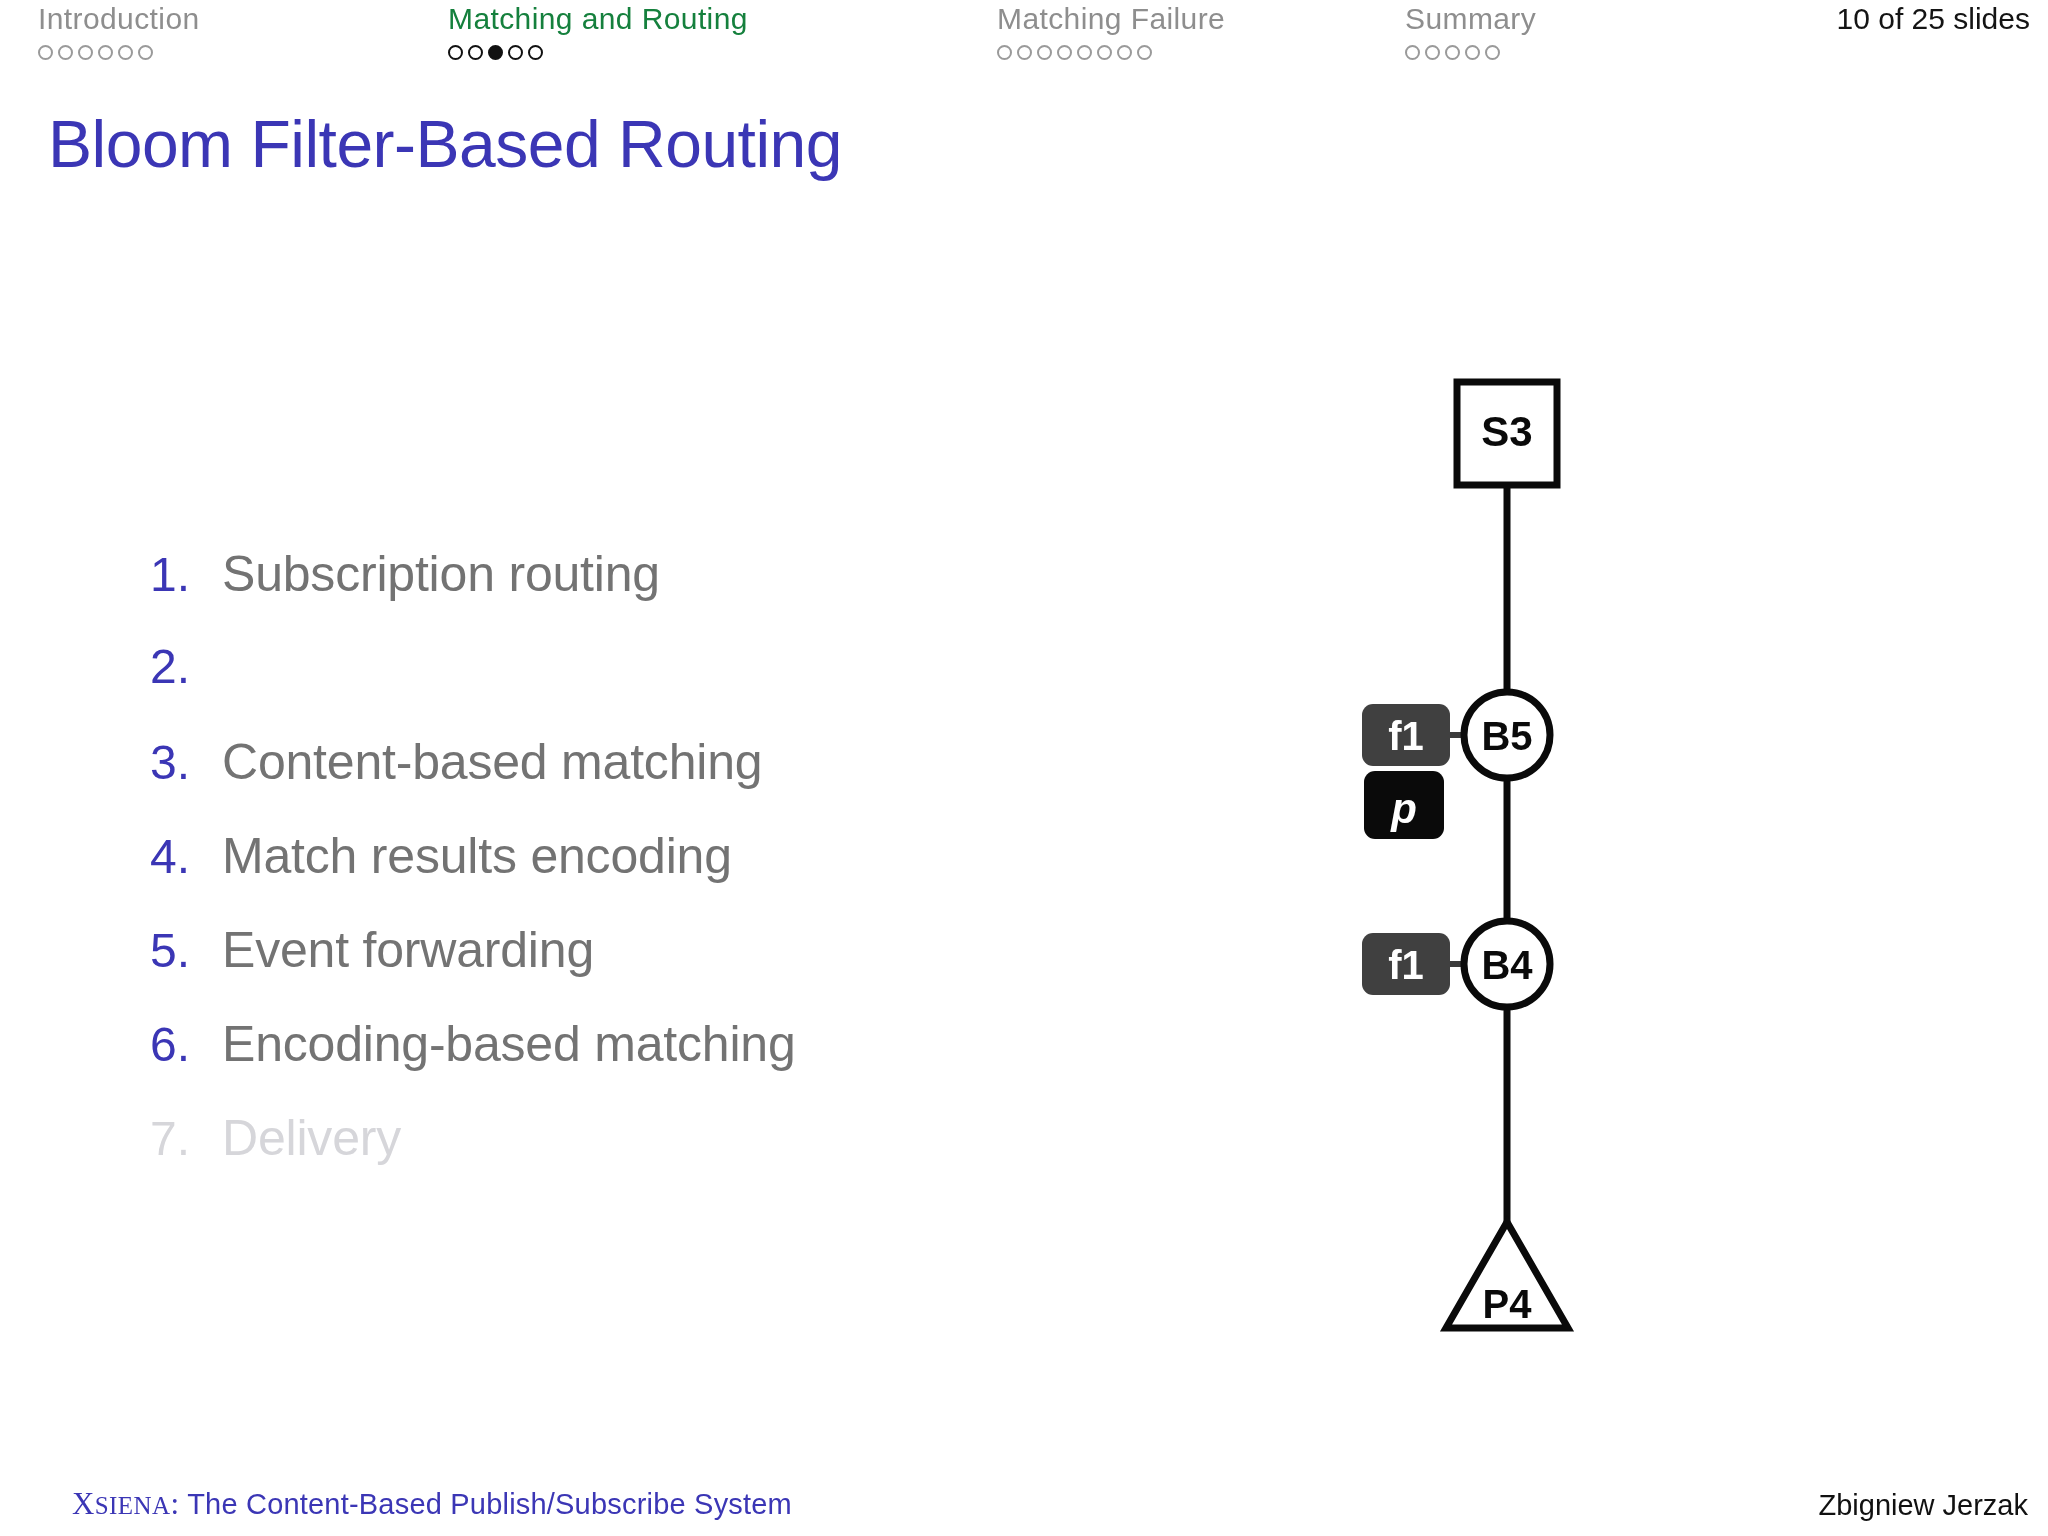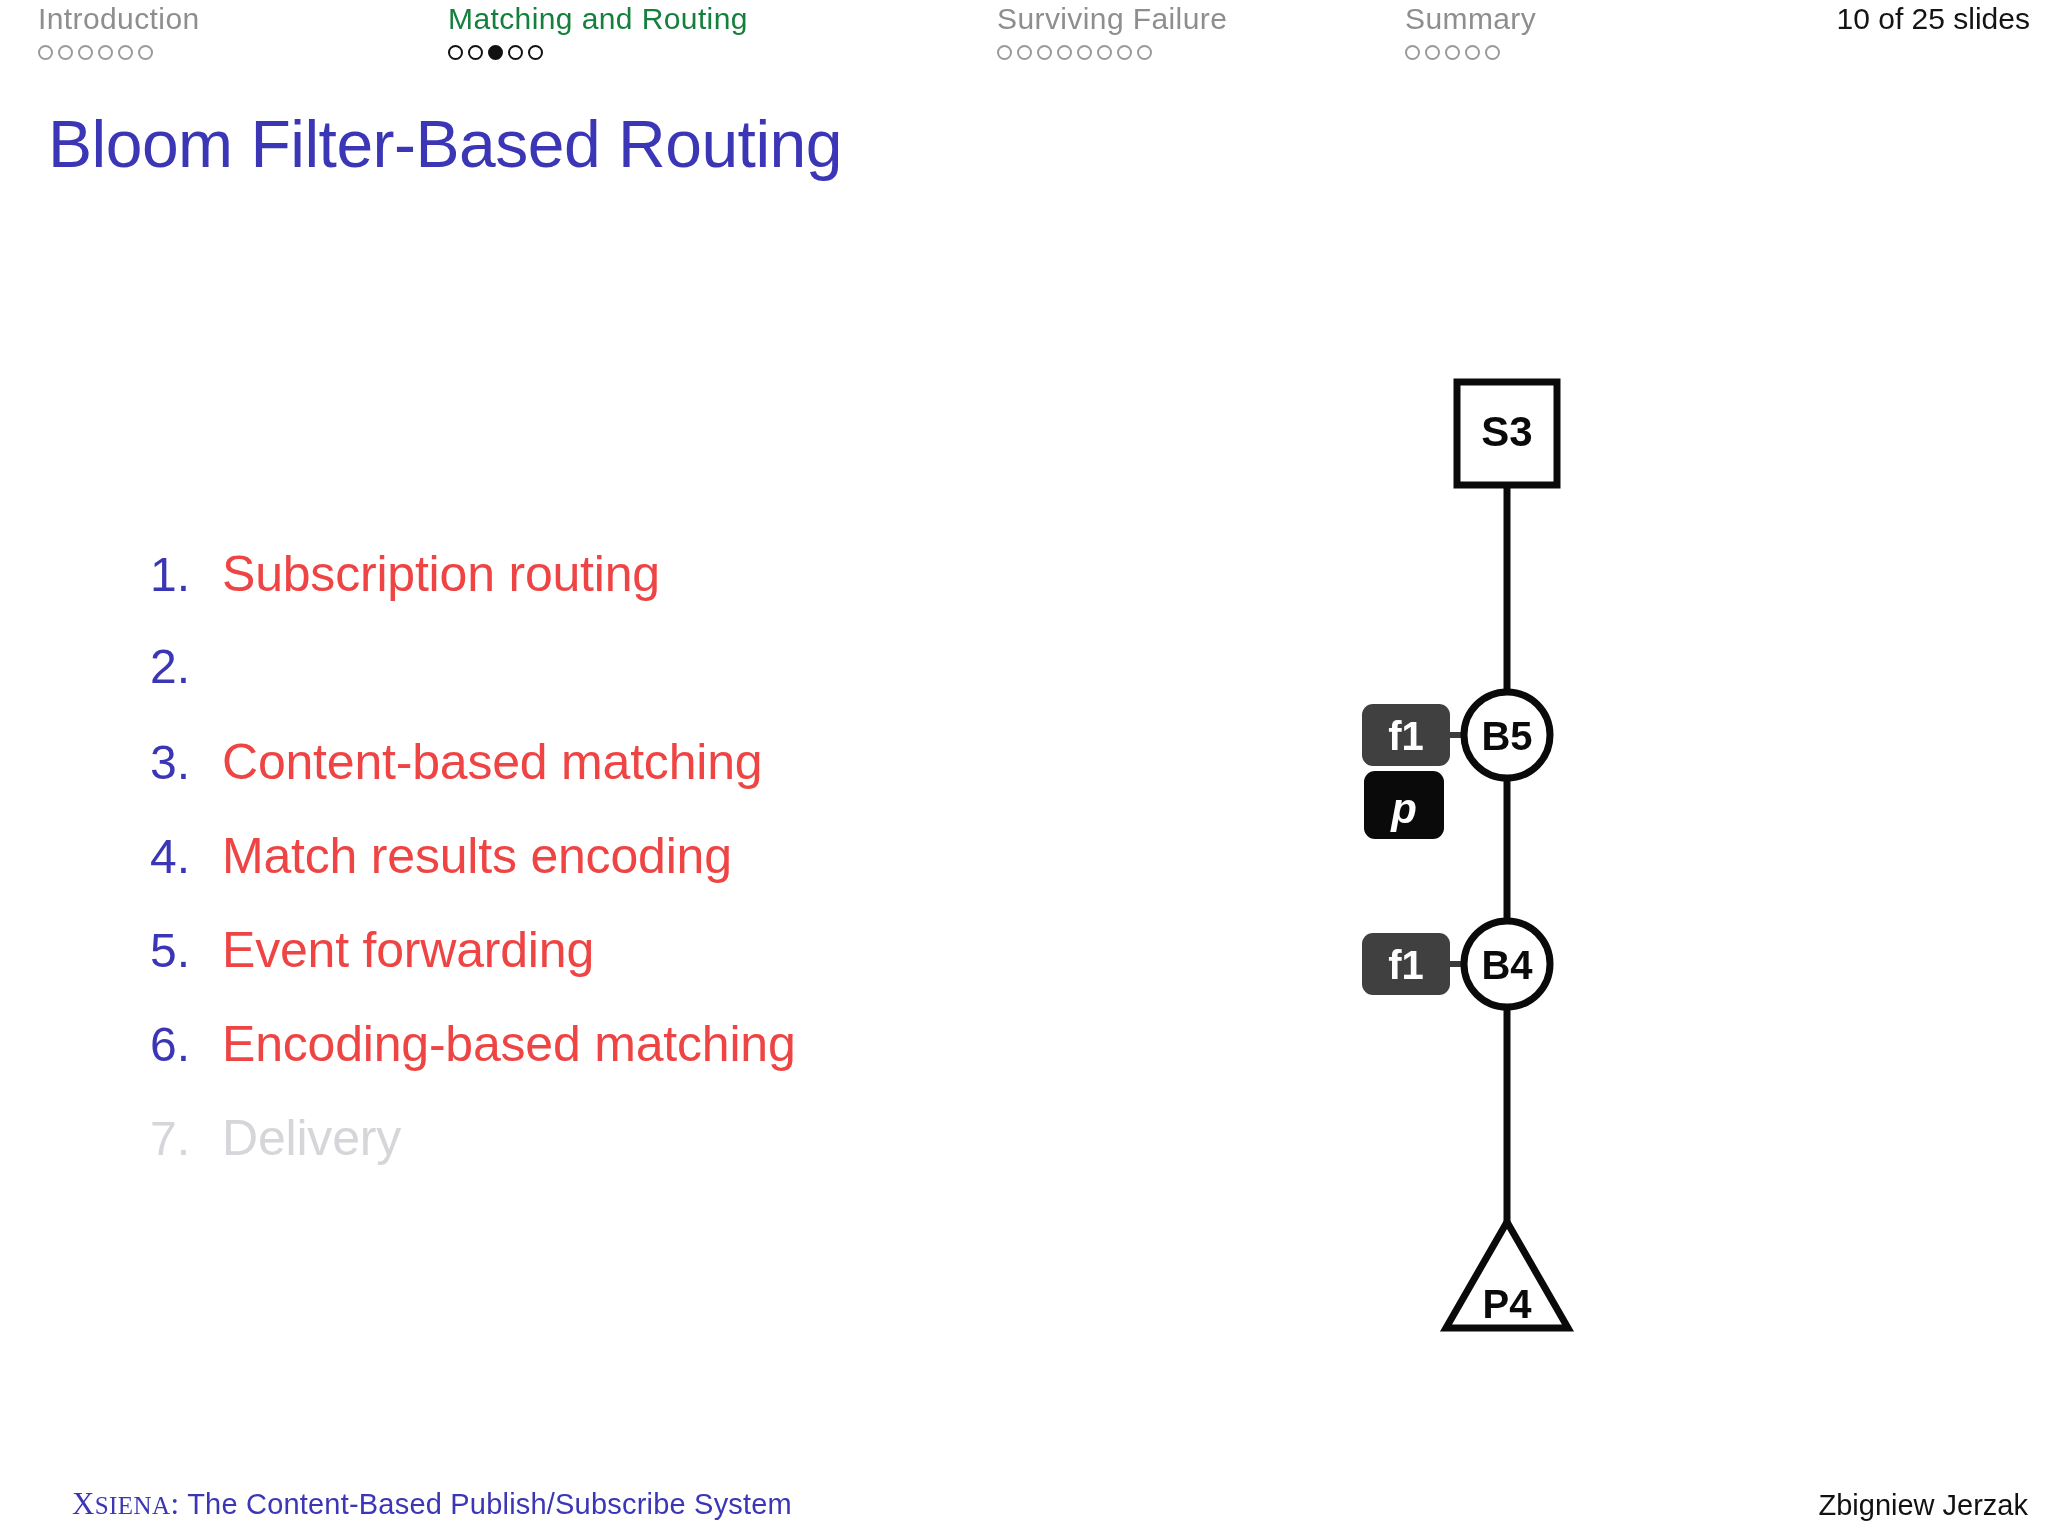--- a/index.html
+++ b/index.html
@@ -95,21 +95,21 @@
   .enum-num {
     font-family: "Liberation Sans", sans-serif;
     font-size: 48px;
     color: #3b36b5;
     width: 72px;
     flex: 0 0 72px;
   }
   .enum-text {
     font-family: "Liberation Sans", sans-serif;
     font-size: 50px;
-    color: #ef4444;
+    color: #737373;
     letter-spacing: -0.2px;
   }
   .enum-item.dimmed .enum-num  { color: #d6d6da; }
   .enum-item.dimmed .enum-text { color: #d6d6da; }
 
   
   .diagram {
     position: absolute;
     left: 1330px;
     top: 360px;
@@ -176,21 +176,21 @@
     <div class="nav-dots">
       <span class="dot hollow-active"></span>
       <span class="dot hollow-active"></span>
       <span class="dot filled-active"></span>
       <span class="dot hollow-active"></span>
       <span class="dot hollow-active"></span>
     </div>
   </div>
 
   <div class="nav-section" style="left:997px;">
-    <div class="nav-label inactive">Surviving Failure</div>
+    <div class="nav-label inactive">Matching Failure</div>
     <div class="nav-dots">
       <span class="dot hollow-inactive"></span>
       <span class="dot hollow-inactive"></span>
       <span class="dot hollow-inactive"></span>
       <span class="dot hollow-inactive"></span>
       <span class="dot hollow-inactive"></span>
       <span class="dot hollow-inactive"></span>
       <span class="dot hollow-inactive"></span>
       <span class="dot hollow-inactive"></span>
     </div>

